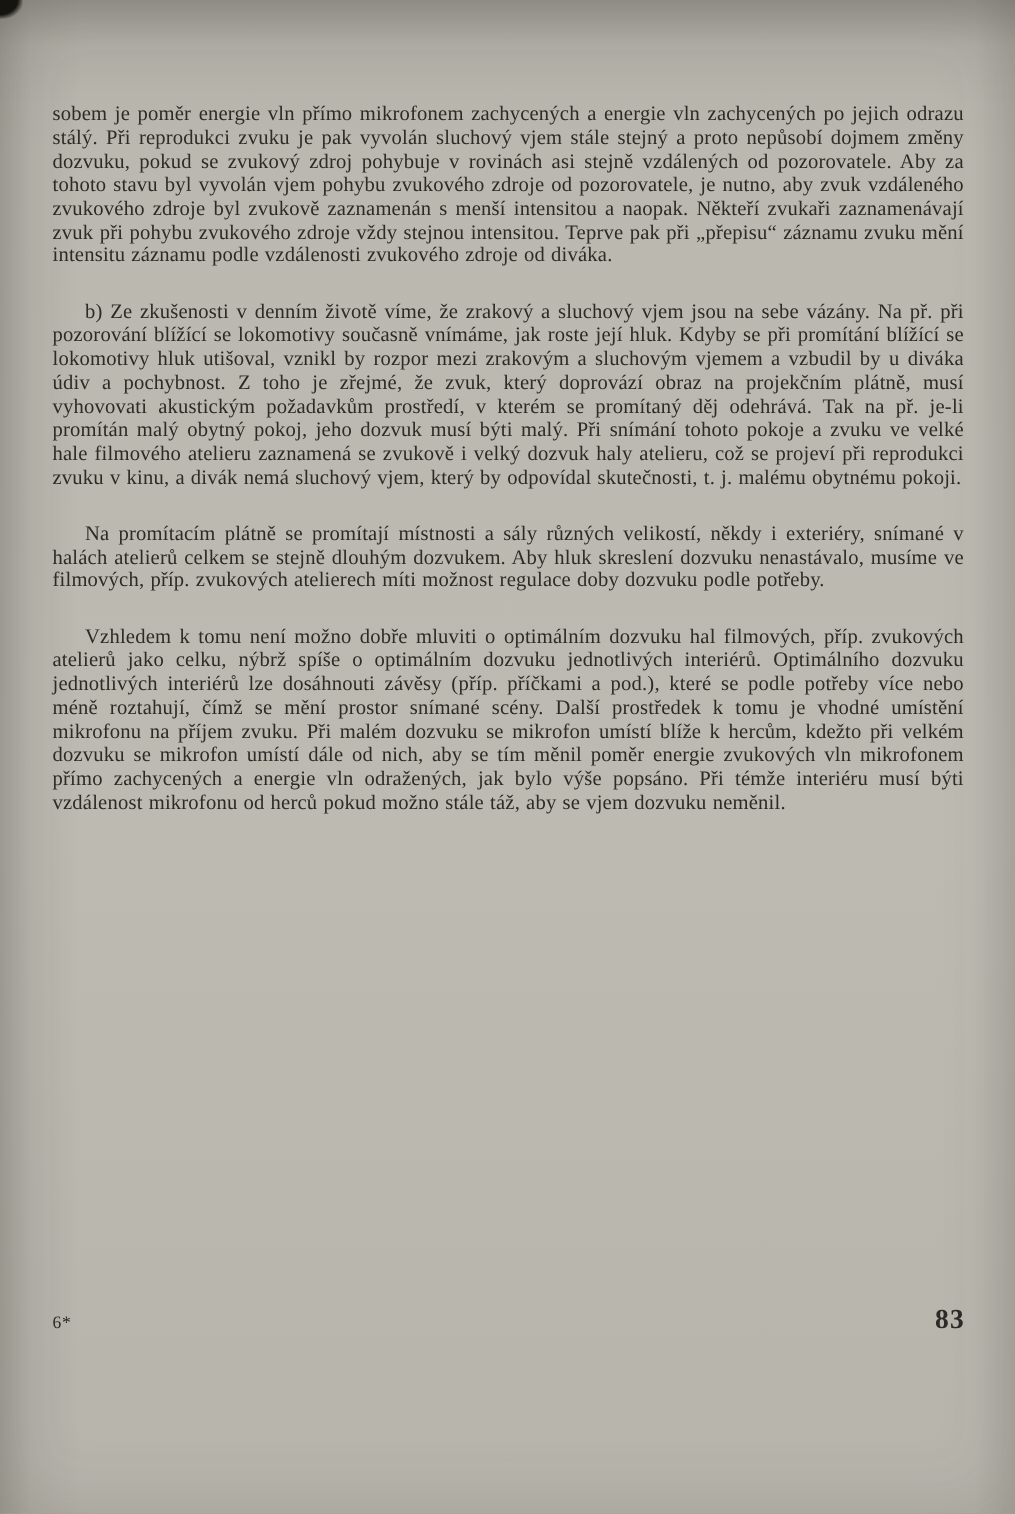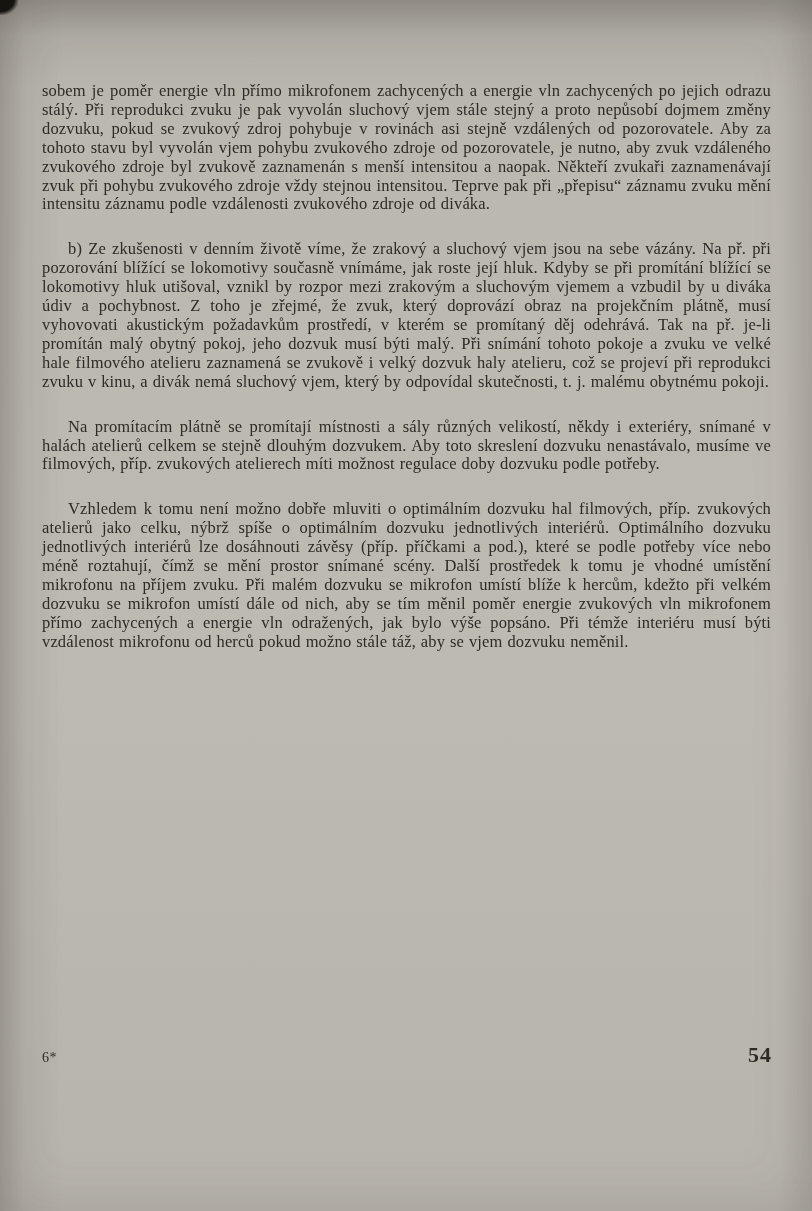--- a/index.html
+++ b/index.html
@@ -82,22 +82,22 @@
 </head>
 <body>
 
 <div class="scan-page">
 
   <div class="corner-mark"></div>
 
   <div class="text-block">
     <p class="para">sobem je poměr energie vln přímo mikrofonem zachycených a energie vln zachycených po jejich odrazu stálý. Při reprodukci zvuku je pak vyvolán sluchový vjem stále stejný a proto nepůsobí dojmem změny dozvuku, pokud se zvukový zdroj pohybuje v rovinách asi stejně vzdálených od pozorovatele. Aby za tohoto stavu byl vyvolán vjem pohybu zvukového zdroje od pozorovatele, je nutno, aby zvuk vzdáleného zvukového zdroje byl zvukově zaznamenán s menší intensitou a naopak. Někteří zvukaři zaznamenávají zvuk při pohybu zvukového zdroje vždy stejnou intensitou. Teprve pak při „přepisu“ záznamu zvuku mění intensitu záznamu podle vzdálenosti zvukového zdroje od diváka.</p>
     <p class="para indented">b) Ze zkušenosti v denním životě víme, že zrakový a sluchový vjem jsou na sebe vázány. Na př. při pozorování blížící se lokomotivy současně vnímáme, jak roste její hluk. Kdyby se při promítání blížící se lokomotivy hluk utišoval, vznikl by rozpor mezi zrakovým a sluchovým vjemem a vzbudil by u diváka údiv a pochybnost. Z toho je zřejmé, že zvuk, který doprovází obraz na projekčním plátně, musí vyhovovati akustickým požadavkům prostředí, v kterém se promítaný děj odehrává. Tak na př. je-li promítán malý obytný pokoj, jeho dozvuk musí býti malý. Při snímání tohoto pokoje a zvuku ve velké hale filmového atelieru zaznamená se zvukově i velký dozvuk haly atelieru, což se projeví při reprodukci zvuku v kinu, a divák nemá sluchový vjem, který by odpovídal skutečnosti, t. j. malému obytnému pokoji.</p>
-    <p class="para indented">Na promítacím plátně se promítají místnosti a sály různých velikostí, někdy i exteriéry, snímané v halách atelierů celkem se stejně dlouhým dozvukem. Aby toto skreslení dozvuku nenastávalo, musíme ve filmových, příp. zvukových atelierech míti možnost regulace doby dozvuku podle potřeby.</p>
+    <p class="para indented">Na promítacím plátně se promítají místnosti a sály různých velikostí, někdy i exteriéry, snímané v halách atelierů celkem se stejně dlouhým dozvukem. Aby hluk skreslení dozvuku nenastávalo, musíme ve filmových, příp. zvukových atelierech míti možnost regulace doby dozvuku podle potřeby.</p>
     <p class="para indented">Vzhledem k tomu není možno dobře mluviti o optimálním dozvuku hal filmových, příp. zvukových atelierů jako celku, nýbrž spíše o optimálním dozvuku jednotlivých interiérů. Optimálního dozvuku jednotlivých interiérů lze dosáhnouti závěsy (příp. příčkami a pod.), které se podle potřeby více nebo méně roztahují, čímž se mění prostor snímané scény. Další prostředek k tomu je vhodné umístění mikrofonu na příjem zvuku. Při malém dozvuku se mikrofon umístí blíže k hercům, kdežto při velkém dozvuku se mikrofon umístí dále od nich, aby se tím měnil poměr energie zvukových vln mikrofonem přímo zachycených a energie vln odražených, jak bylo výše popsáno. Při témže interiéru musí býti vzdálenost mikrofonu od herců pokud možno stále táž, aby se vjem dozvuku neměnil.</p>
   </div>
 
   <div class="footer-row">
     <span class="signature-mark">6*</span>
-    <span class="page-number">54</span>
+    <span class="page-number">83</span>
   </div>
 
 </div>
 
 </body></html>

